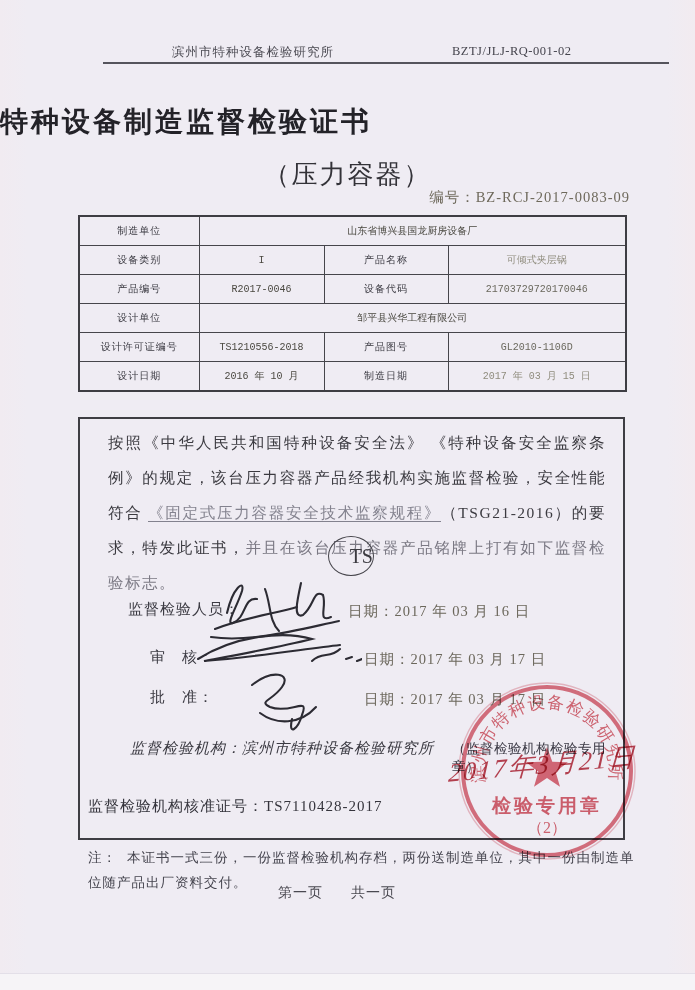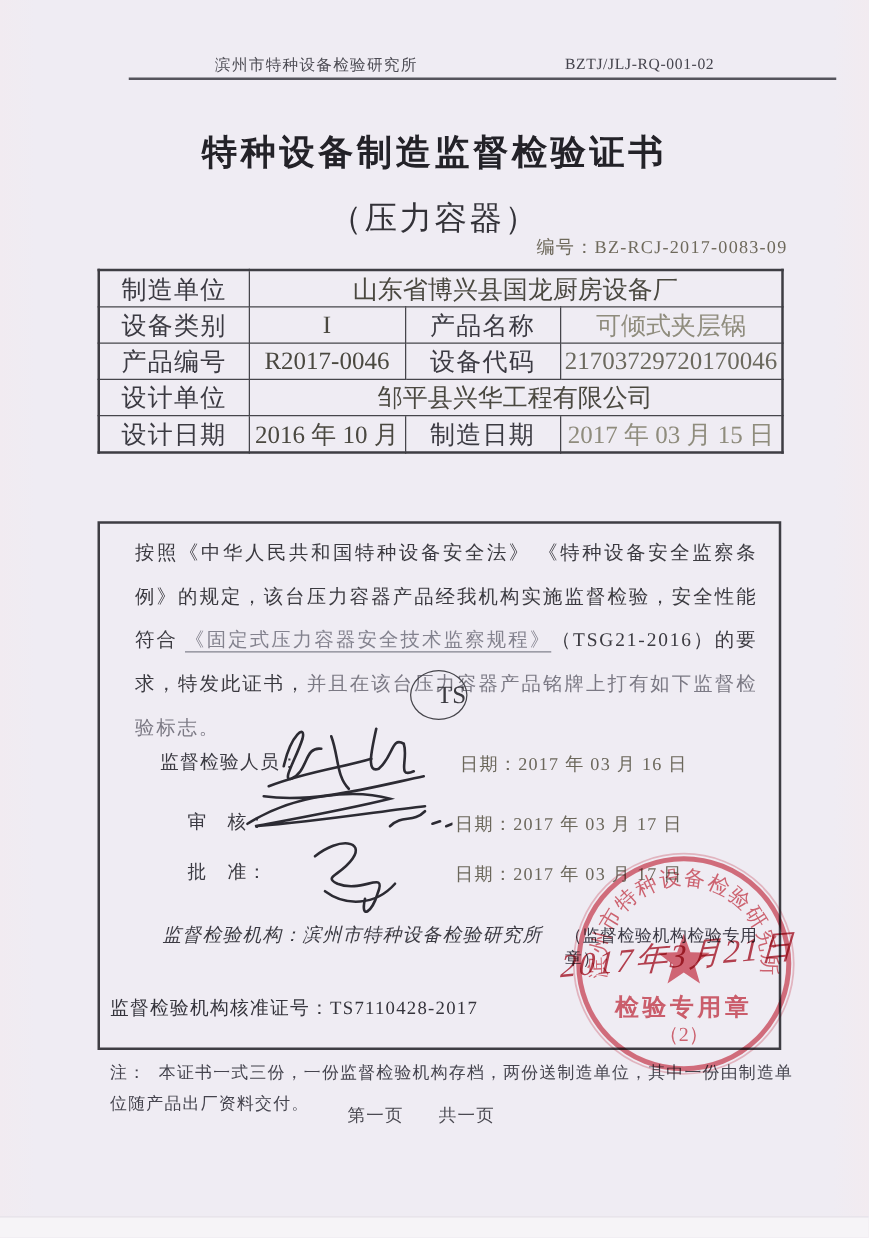--- a/index.html
+++ b/index.html
@@ -17,27 +17,27 @@
   #page::after{
     content:"";position:absolute;left:0;bottom:0;width:695px;height:16px;
     background:#f6f4f7;border-top:1px solid #e3dfe8;
   }
   .abs{position:absolute;}
   
   .hdr-org{left:172px;top:44px;font-size:12.5px;color:#4c4b53;letter-spacing:1px;}
   .hdr-code{left:452px;top:44px;font-size:12.5px;color:#45444d;letter-spacing:.5px;}
   .hdr-rule{left:103px;top:62px;width:566px;height:2px;background:#55545c;}
   
-  .title{left:0;top:103px;width:695px;text-align:center;font-size:28px;font-weight:bold;
+  .title{left:0;top:103px;width:695px;text-align:left;font-size:28px;font-weight:bold;
          color:#232228;letter-spacing:3px;}
   .subtitle{left:0;top:157px;width:695px;text-align:center;font-size:26px;color:#333238;letter-spacing:2px;}
   .certno{left:0;top:188px;width:630px;text-align:right;font-size:14.5px;color:#6e695b;letter-spacing:1px;}
   
   table.cert{position:absolute;left:78px;top:215px;width:547px;border-collapse:collapse;
-             table-layout:fixed;font-size:20px;}
+             table-layout:fixed;font-size:10px;font-family:Liberation Mono, monospace;}
   table.cert td{border:1px solid #46454b;height:28px;text-align:center;
                 padding:0 2px;overflow:hidden;white-space:nowrap;}
   table.cert{border:2px solid #3e3d43;}
   td.lbl{color:#3b3a42;letter-spacing:1px;}
   td.v-dark{color:#4a4840;}
   td.v-mid{color:#6b695e;}
   td.v-faint{color:#8f8c7d;}
   
   .bigbox{left:78px;top:417px;width:543px;height:419px;border:2px solid #3e3d43;background:transparent;}
   .para{position:absolute;left:28px;top:6px;width:498px;font-size:15.5px;line-height:35px;
@@ -102,20 +102,26 @@
         <td class="lbl">产品编号</td>
         <td class="v-dark">R2017-0046</td>
         <td class="lbl">设备代码</td>
         <td class="v-mid">21703729720170046</td>
       </tr>
       <tr>
         <td class="lbl">设计单位</td>
         <td class="v-dark" colspan="3">邹平县兴华工程有限公司</td>
       </tr>
       <tr>
+        <td class="lbl">设计许可证编号</td>
+        <td class="v-dark">TS1210556-2018</td>
+        <td class="lbl">产品图号</td>
+        <td class="v-mid">GL2010-1106D</td>
+      </tr>
+      <tr>
         <td class="lbl">设计日期</td>
         <td class="v-dark">2016 年 10 月</td>
         <td class="lbl">制造日期</td>
         <td class="v-faint">2017 年 03 月 15 日</td>
       </tr>
     </tbody>
   </table>
 
   <div class="abs bigbox">
     <div class="para">
@@ -125,21 +131,21 @@
     <div class="ts-circle">TS</div>
 
     <div class="sigrow-label" style="left:48px;top:181px;">监督检验人员：</div>
     <svg class="sig-svg" style="left:125px;top:152px;" width="140" height="74" viewBox="0 0 140 74">
       <path d="M22 42 C28 16 40 8 37 20 C32 36 20 54 28 52 C42 46 38 26 52 28"></path>
       <path d="M10 58 C40 46 74 42 92 36"></path>
       <path d="M60 18 C66 34 64 50 74 60"></path>
       <path d="M96 12 C92 30 88 48 98 44 C110 34 108 18 118 24 C122 36 112 52 126 46"></path>
       <path d="M6 66 C46 72 96 58 134 50"></path>
     </svg>
-    <div class="sigrow-date" style="left:288px;top:183px;">
+    <div class="sigrow-date" style="left:268px;top:183px;">
       <span>日期：</span><span>2017 年 03 月 16 日</span>
     </div>
 
     <div class="sigrow-label" style="left:70px;top:229px;">审　核：</div>
     <svg class="sig-svg" style="left:112px;top:206px;" width="170" height="50" viewBox="0 0 170 50">
       <path d="M6 34 C44 10 92 6 120 14 C88 22 44 30 12 36 C64 32 112 24 148 20"></path>
       <path d="M120 36 C130 26 138 34 148 24"></path>
       <path d="M154 34 L160 32 M165 36 L170 34"></path>
     </svg>
     <div class="sigrow-date" style="left:284px;top:231px;">

